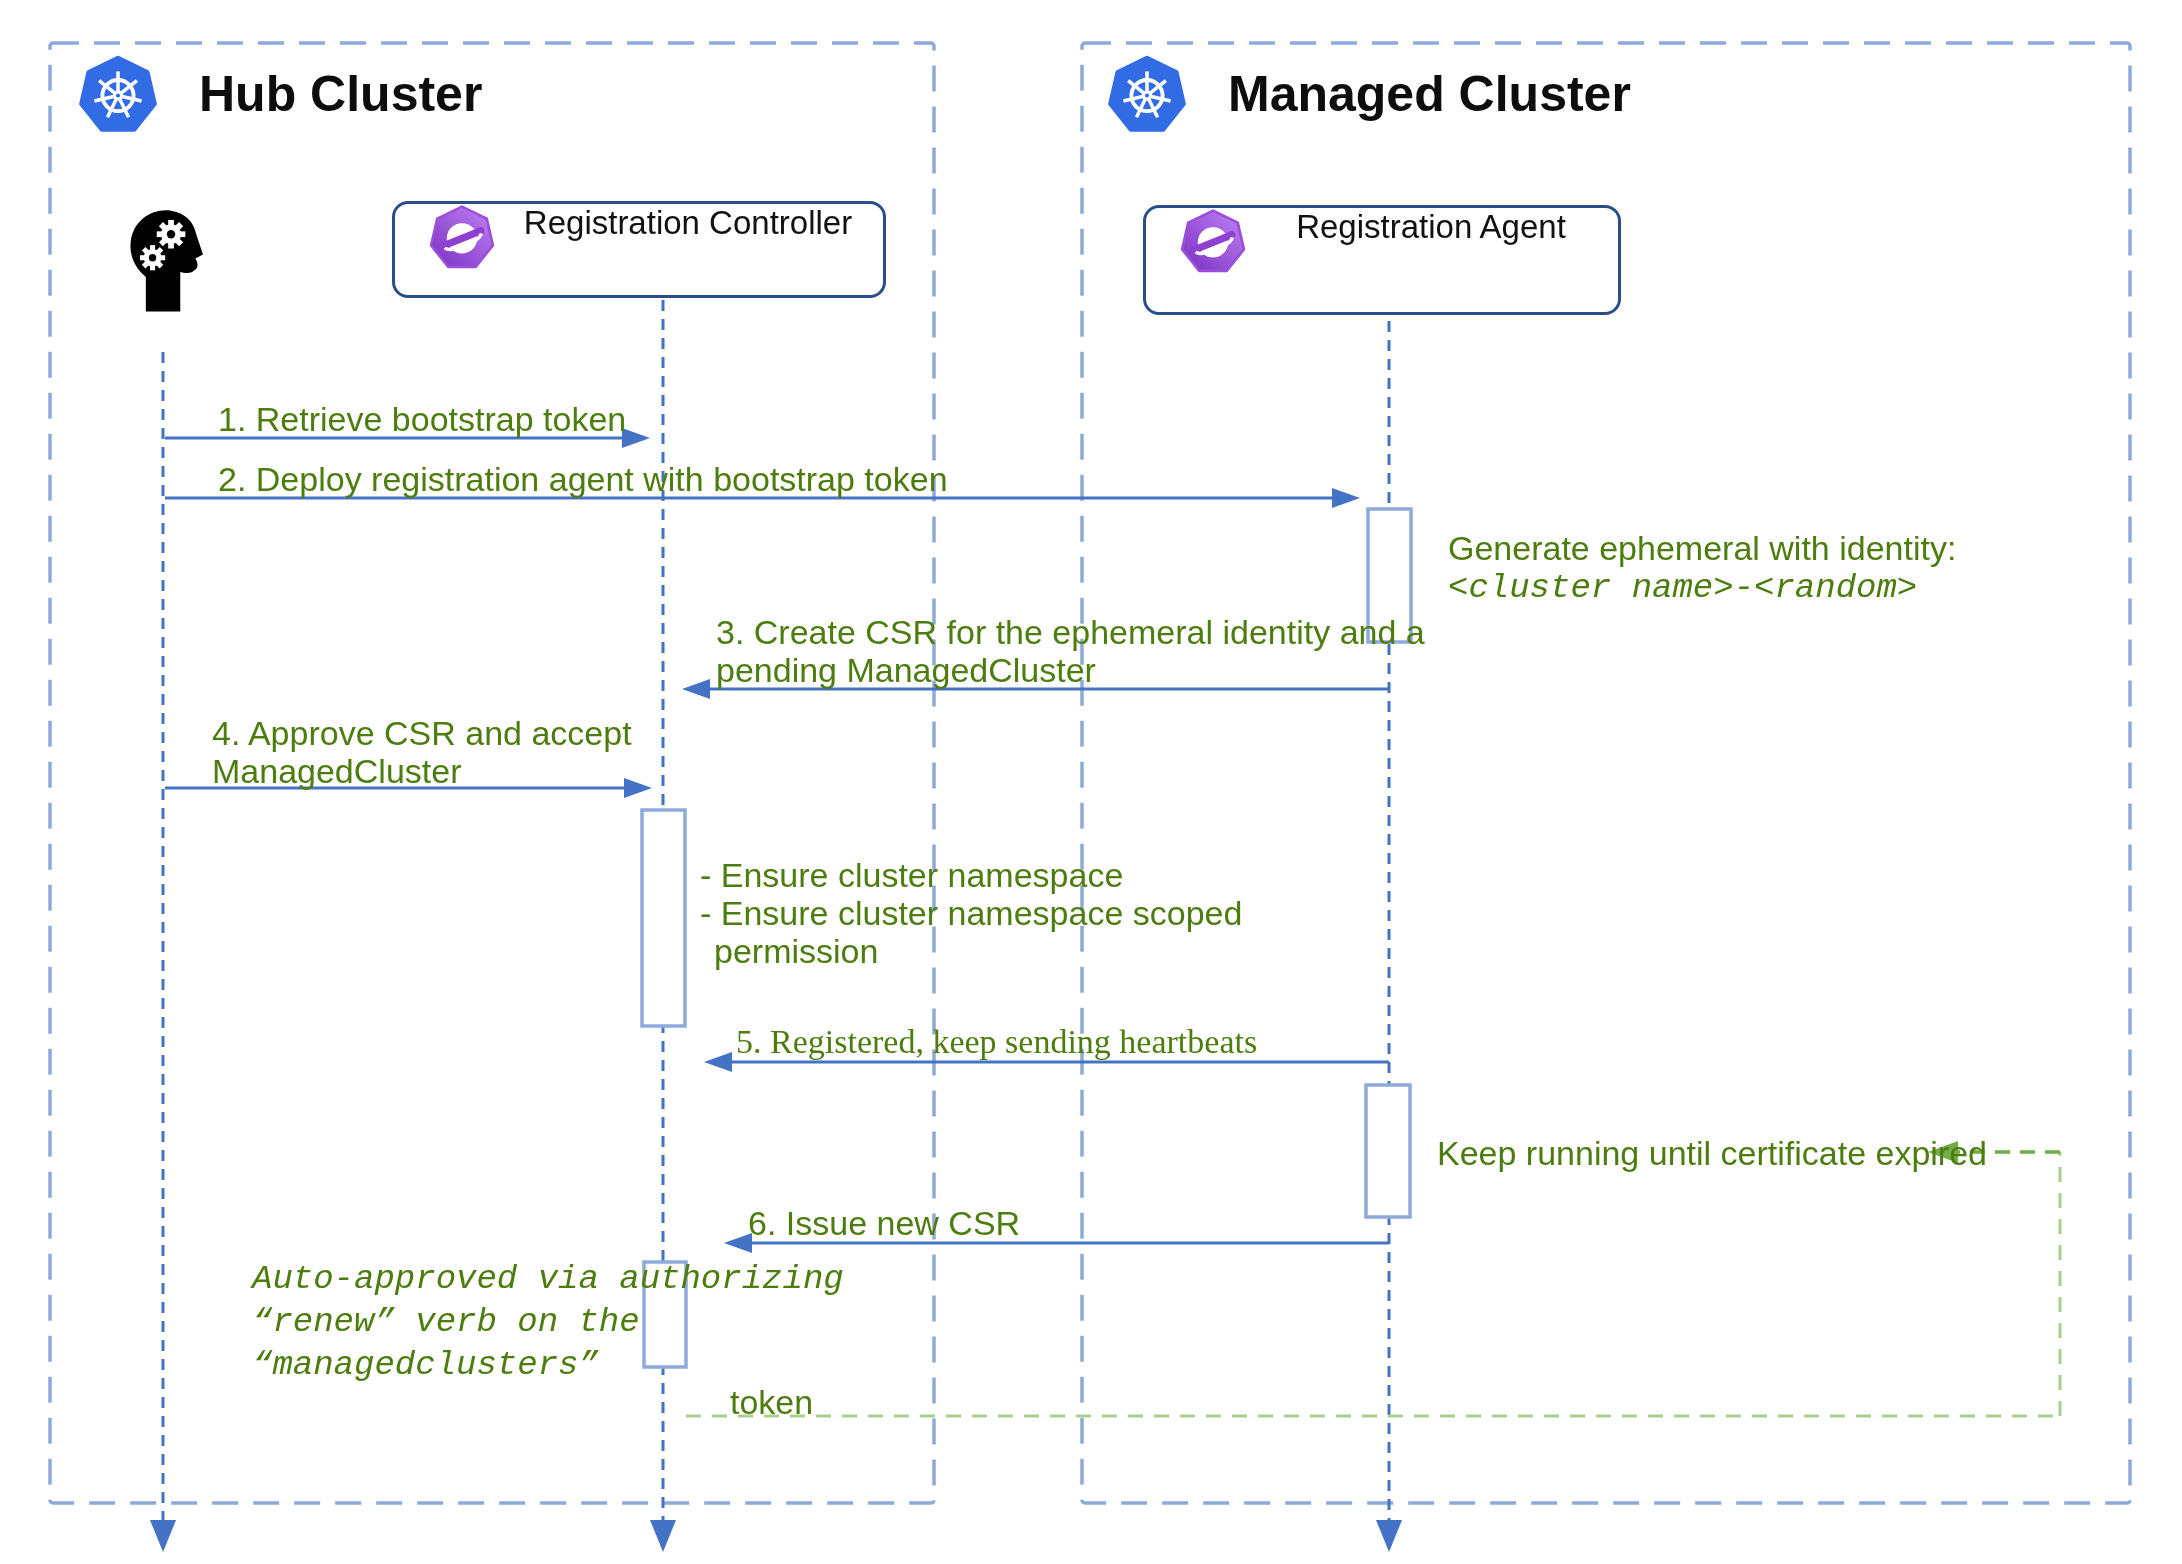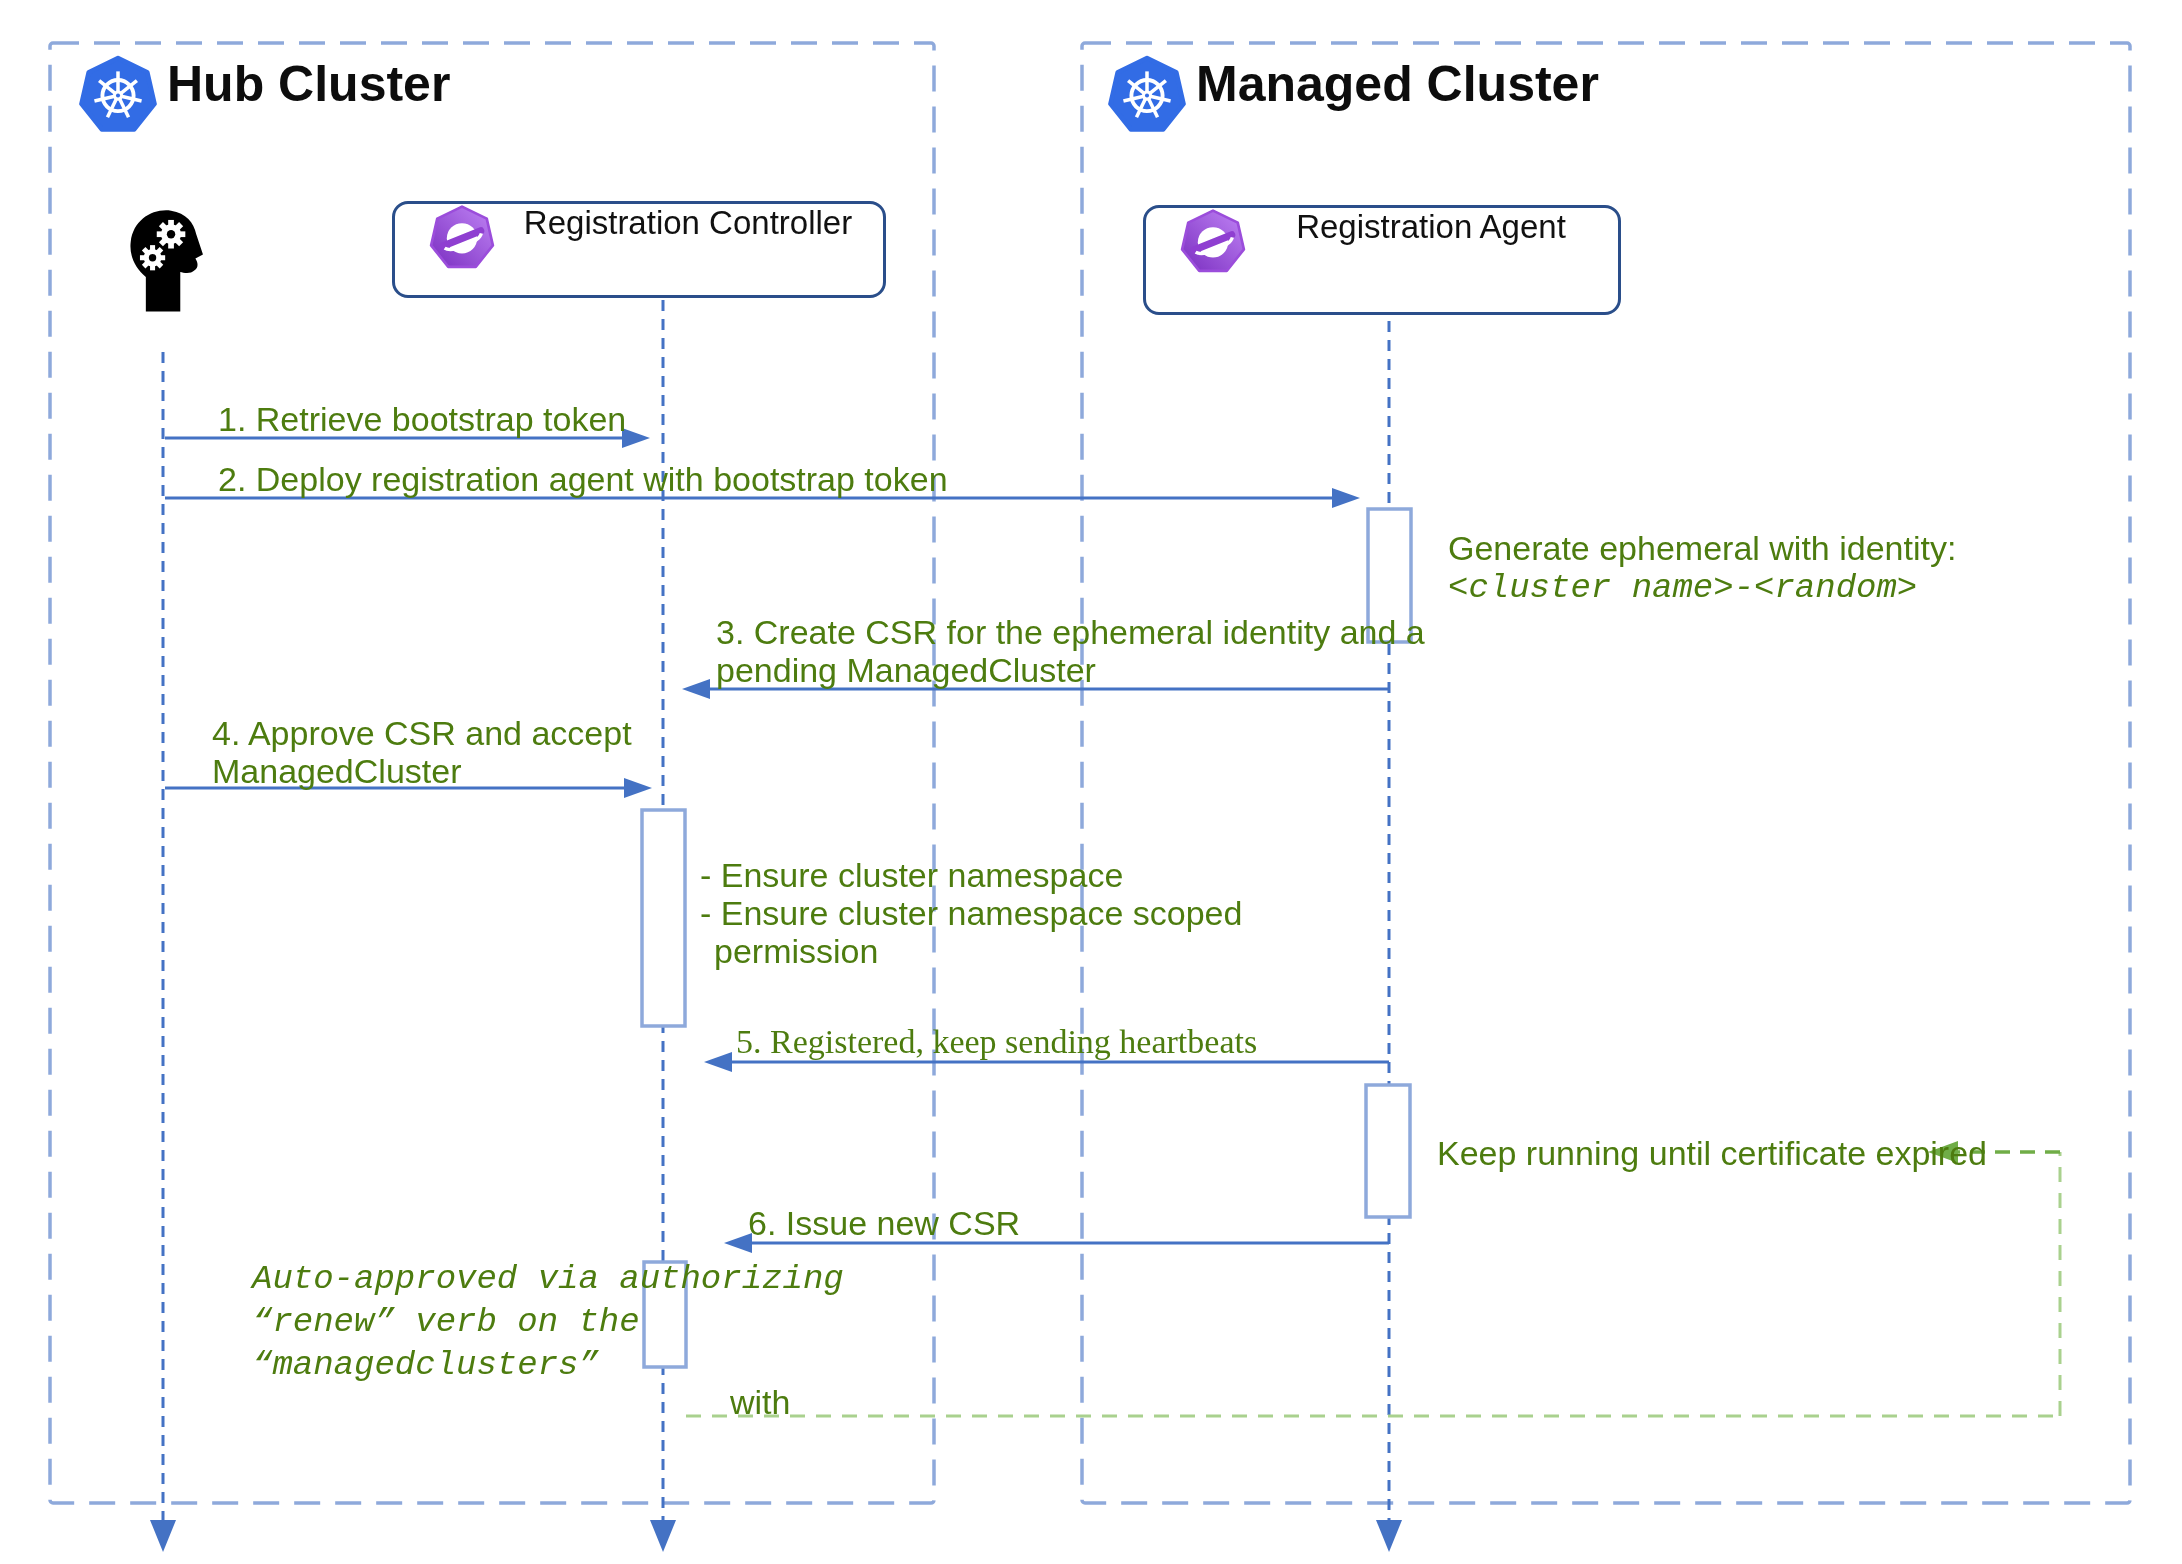--- a/index.html
+++ b/index.html
@@ -1,19 +1,19 @@
 <!DOCTYPE html>
 <html><head>
 <meta charset="utf-8">
 <style>
   html,body{margin:0;padding:0;background:#ffffff;}
   #stage{position:relative;width:2182px;height:1564px;background:#fff;overflow:hidden;
          font-family:"Liberation Sans",sans-serif;color:#1b1b1b;}
   svg.layer{position:absolute;left:0;top:0;}
-  .frame-title{position:absolute;display:flex;align-items:flex-start;gap:10px;}
+  .frame-title{position:absolute;display:flex;align-items:center;gap:42px;}
   .frame-title .k8s{width:78px;height:78px;flex:0 0 auto;}
   .frame-title .t{font-size:50px;font-weight:700;color:#0d0d0d;letter-spacing:0px;white-space:nowrap;}
   .participant{position:absolute;display:flex;align-items:flex-start;background:#fff;
                border:3.5px solid #2A4E8A;border-radius:16px;box-sizing:border-box;
                padding:0 26px 0 34px;gap:24px;}
   .participant .ocm{width:66px;height:66px;flex:0 0 auto;}
   .participant .plabel{flex:1;text-align:center;font-size:33px;color:#111;white-space:nowrap;}
   .lbl{position:absolute;font-size:34px;line-height:38px;color:#4d7c0f;white-space:nowrap;}
   .italic{font-style:italic;font-family:Liberation Mono, monospace;}
   .headicon{position:absolute;}
@@ -194,15 +194,15 @@
   </div>
 
   <div class="lbl" style="left:1437px;top:1134px;">Keep running until certificate expired</div>
 
   <div class="lbl italic" style="left:252px;top:1258px;line-height:43px;">
     <div>Auto-approved via authorizing</div>
     <div>“renew” verb on the</div>
     <div>“managedclusters”</div>
   </div>
 
-  <div class="lbl" style="left:730px;top:1383px;">with</div>
+  <div class="lbl" style="left:730px;top:1383px;">token</div>
 
 </div>
 
 </body></html>

